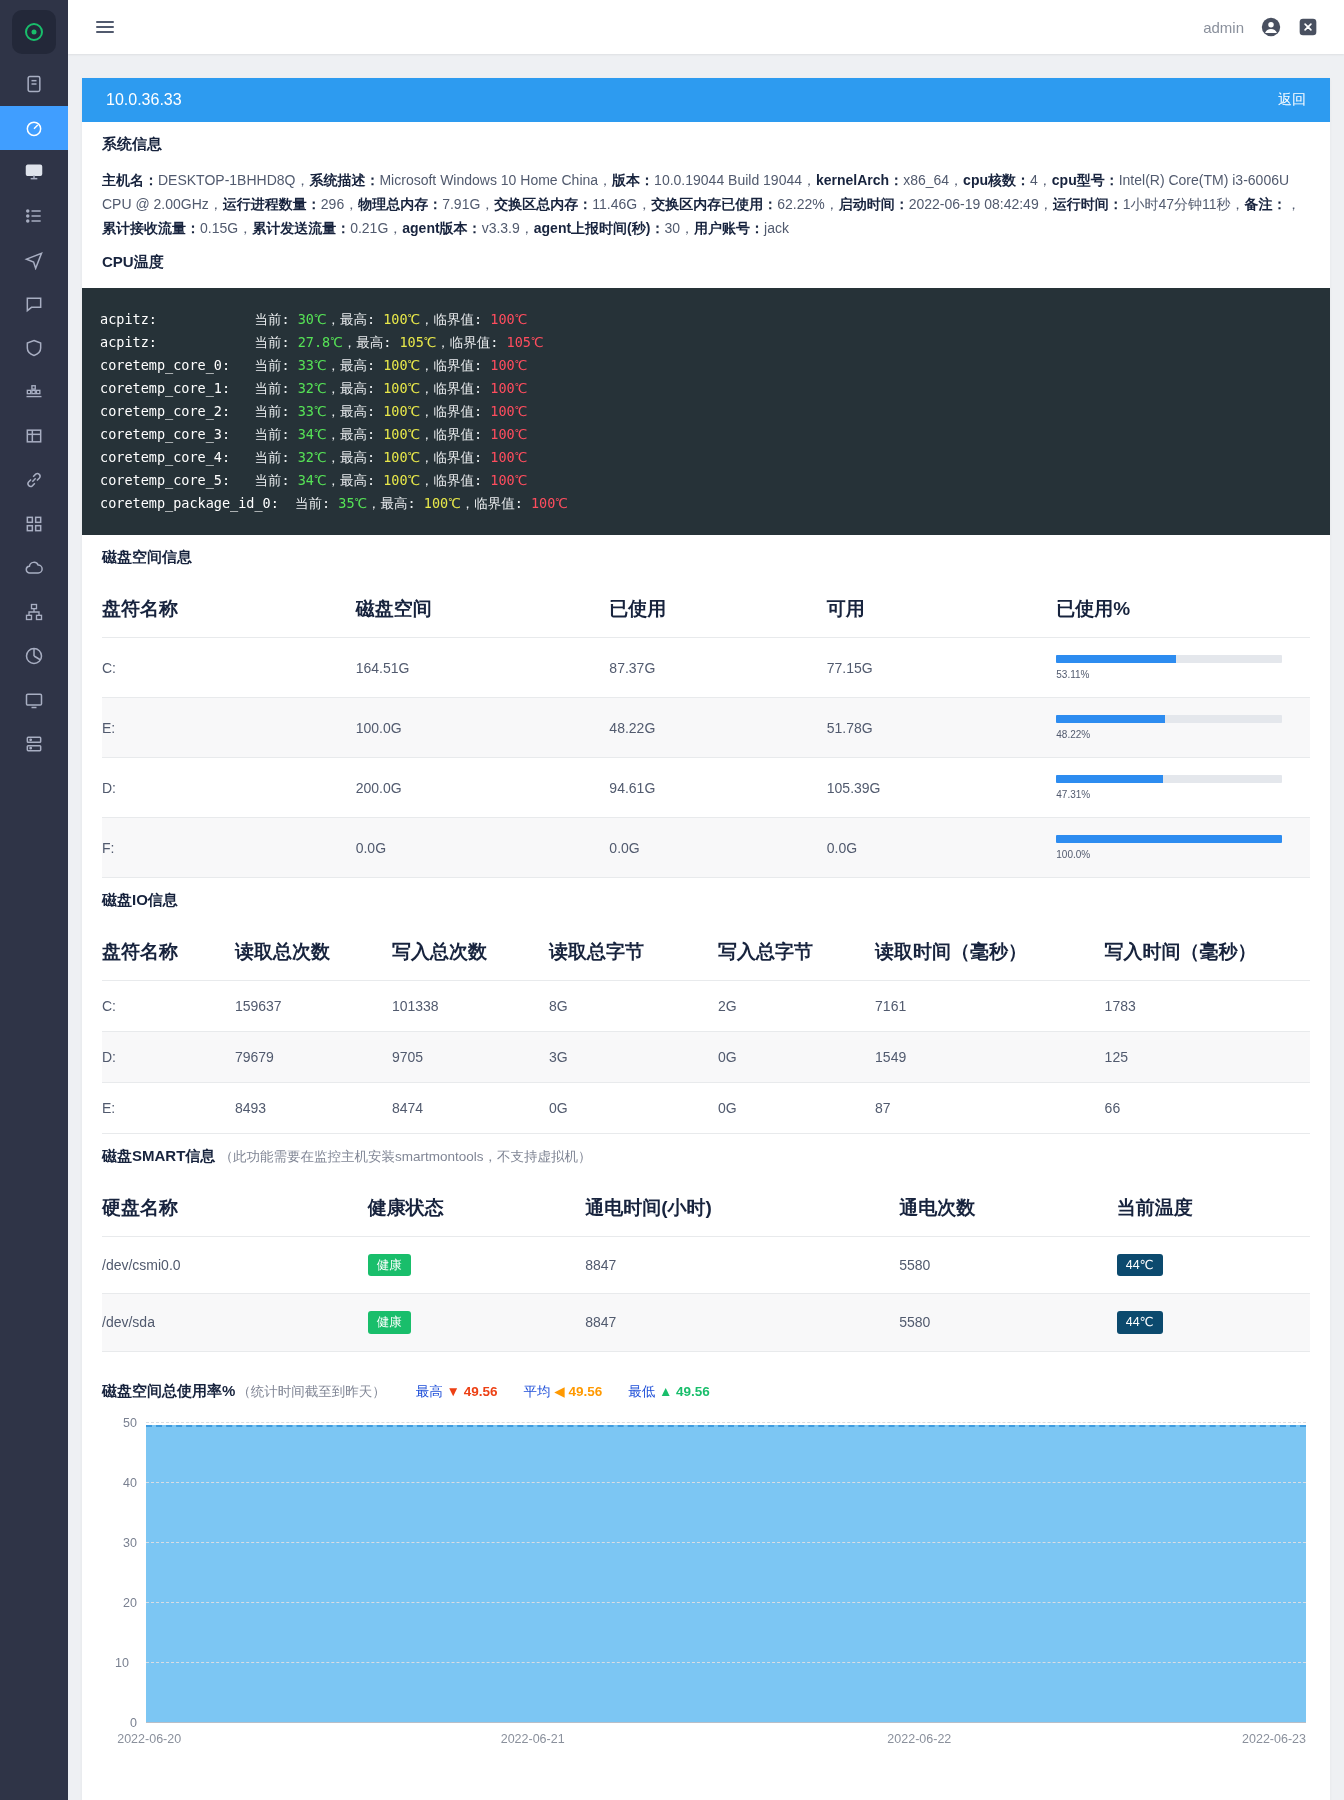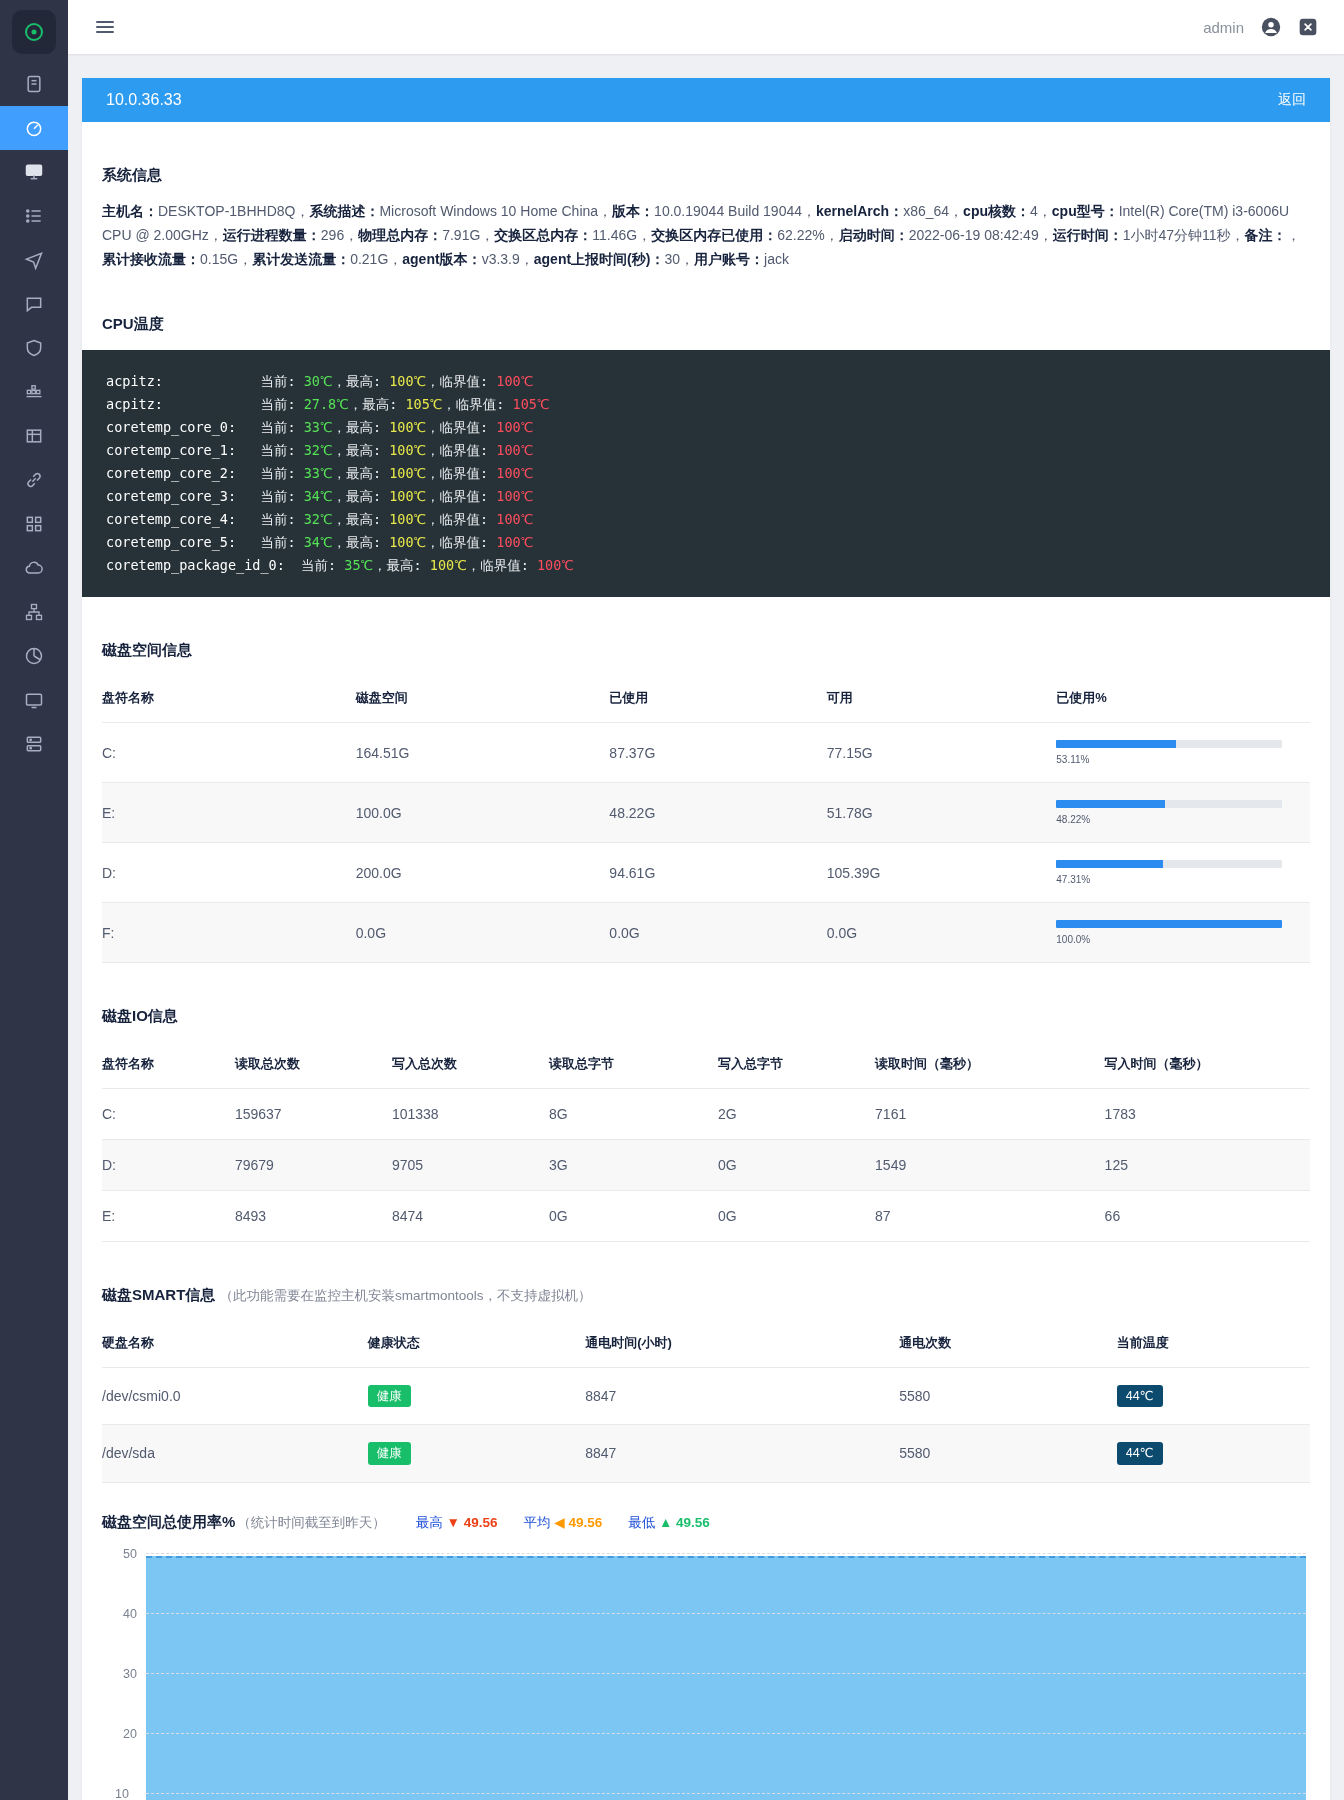--- a/index.html
+++ b/index.html
@@ -36,38 +36,38 @@
   .icon-btn{cursor:pointer;display:flex;align-items:center}
   
   .content{padding:24px 14px 36px;position:relative}
   .panel{background:#fff;position:relative;box-shadow:0 1px 3px rgba(0,0,0,.05);padding-bottom:64px}
   .panel-header{
     height:44px;background:#2d9bf0;color:#fff;display:flex;align-items:center;
     justify-content:space-between;padding:0 24px;font-size:16px;
   }
   .panel-header a{color:#fff;font-size:14px;text-decoration:none;cursor:pointer}
   .pad{padding:0 20px}
-  h3.sec{font-size:15px;color:#17233d;margin:44px 0 14px;font-weight:bold}
+  h3.sec{font-size:15px;color:#17233d;margin:13px 0 14px;font-weight:bold}
   h3.sec .sub{font-weight:normal;color:#808695;font-size:13.5px}
   .sysinfo{font-size:14px;line-height:24px;color:#515a6e;margin:0}
   .sysinfo b{color:#17233d}
   
   .console{
-    background:#263238;color:#eceff1;margin-top:16px;padding:20px 24px;
+    background:#263238;color:#eceff1;margin-top:16px;padding:20px 18px;
     font-family:"DejaVu Sans Mono","Liberation Mono",monospace;font-size:13.5px;line-height:23px;
   }
   .cpu-line{white-space:pre}
   .cpu-line .cn{color:#ffffff}
   .cpu-line .cur{color:#56e356}
   .cpu-line .mx{color:#e8e84a}
   .cpu-line .cr{color:#ff4d5e}
   
   table{width:100%;border-collapse:collapse;font-size:14px;margin-top:4px}
   th{
-    text-align:left;font-size:13px;color:#17233d;font-weight:bold;
+    text-align:left;font-size:19px;color:#17233d;font-weight:bold;
     padding:15px 8px 15px 0;border-bottom:1px solid #e8eaec;
   }
   td{padding:17px 8px 17px 0;border-bottom:1px solid #e8eaec;color:#515a6e;vertical-align:middle}
   tbody tr:nth-child(even){background:#f8f8f9}
   .t-space th:nth-child(1){width:21%}.t-space th:nth-child(2){width:21%}
   .t-space th:nth-child(3){width:18%}.t-space th:nth-child(4){width:19%}
   .t-io th:nth-child(1){width:11%}.t-io th:nth-child(2){width:13%}.t-io th:nth-child(3){width:13%}
   .t-io th:nth-child(4){width:14%}.t-io th:nth-child(5){width:13%}.t-io th:nth-child(6){width:19%}
   .t-smart th:nth-child(1){width:22%}.t-smart th:nth-child(2){width:18%}
   .t-smart th:nth-child(3){width:26%}.t-smart th:nth-child(4){width:18%}

